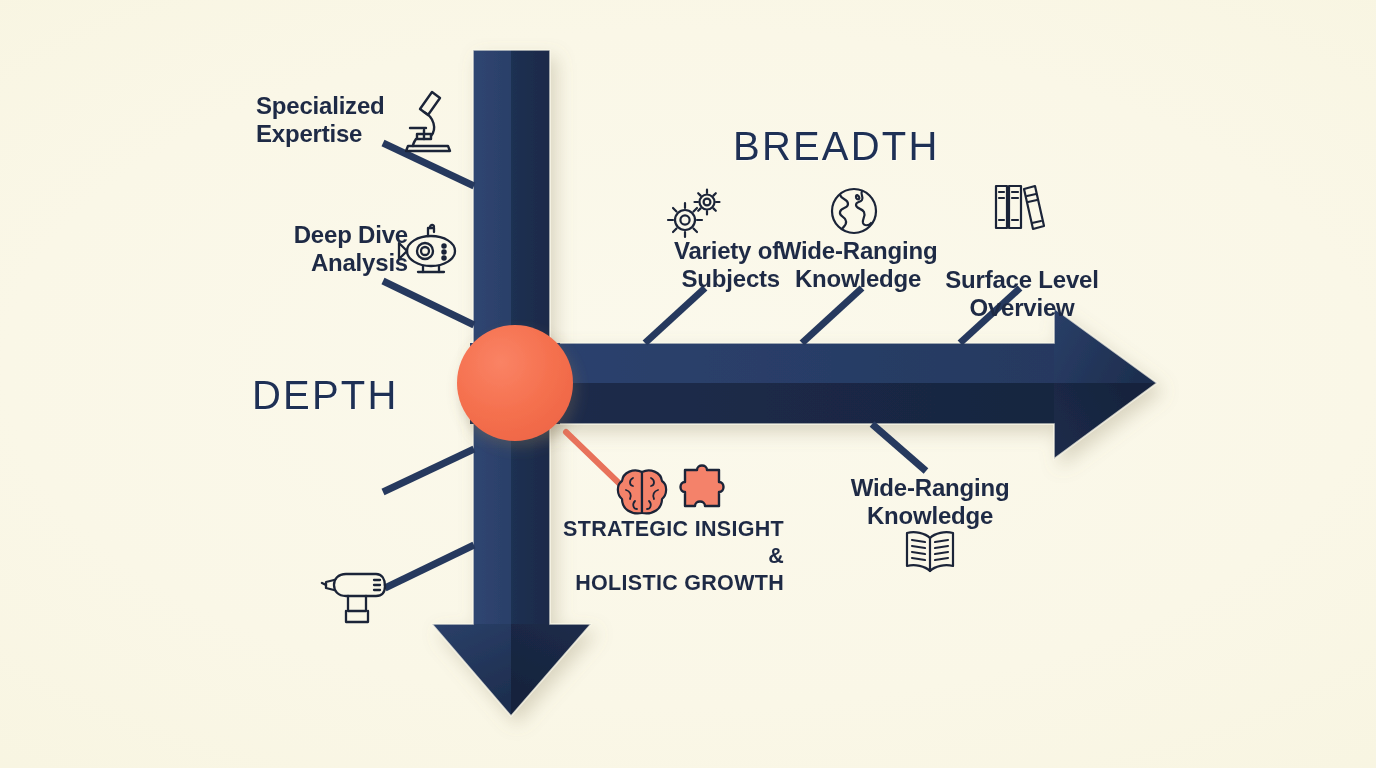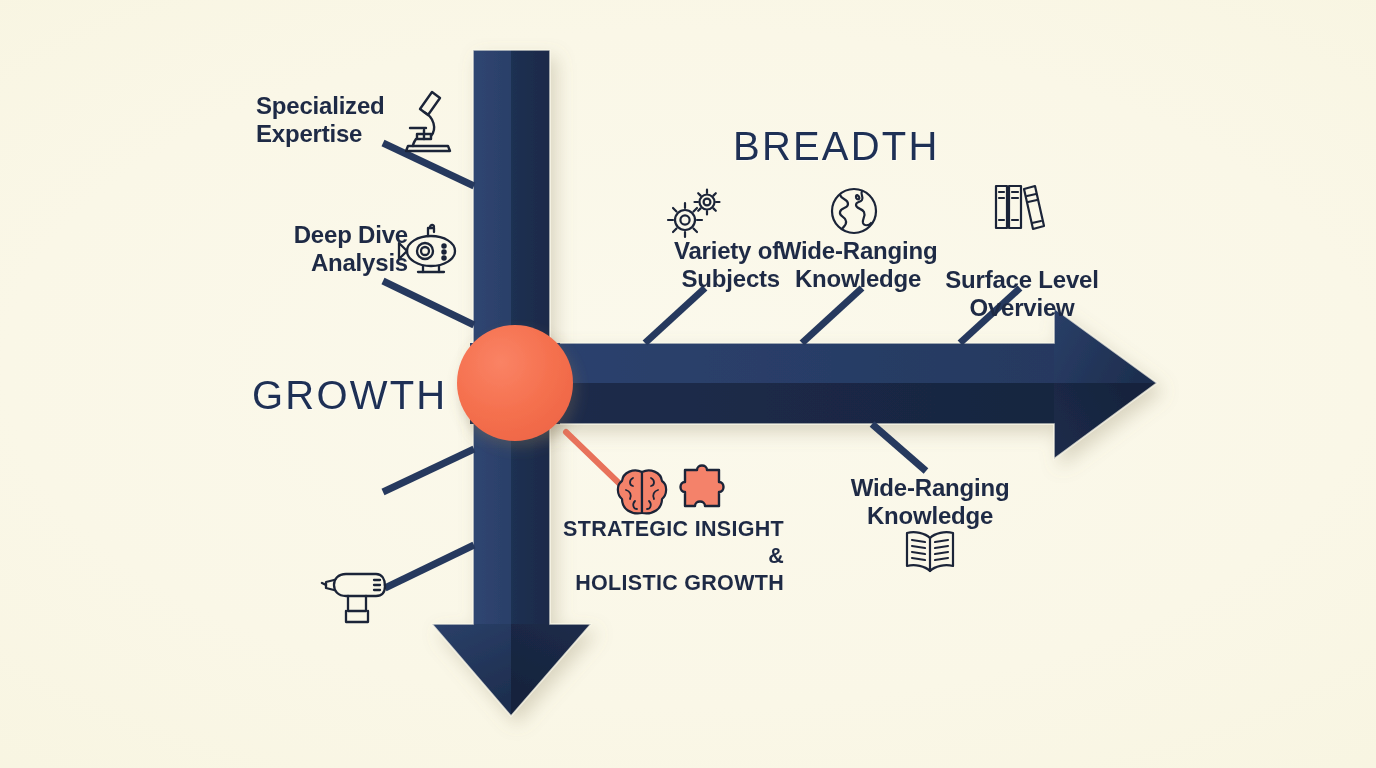--- a/index.html
+++ b/index.html
@@ -235,21 +235,21 @@
         <path d="M32,33 C35,36 34,41 30,41"></path>
       </g>
     </g>
 
     <g transform="translate(673,462)">
       <path d="M12,8 L24,8 C24,2 34,2 34,8 L46,8 L46,20 C52,20 52,30 46,30 L46,44 L32,44
                C32,38 22,38 22,44 L12,44 L12,30 C6,30 6,20 12,20 Z" fill="#F4826A" stroke="#1B2438" stroke-width="2.4" stroke-linejoin="round"></path>
     </g>
   </svg>
 
-  <div class="heading" style="left:252px; top:357px;">GROWTH</div>
+  <div class="heading" style="left:252px; top:357px;">DEPTH</div>
 
   <div class="heading" style="left:733px; top:108px;">BREADTH</div>
 
   <div class="lbl lbl-side" style="left:256px; top:92px; width:150px; text-align:left;">Specialized
 Expertise</div>
 
   <div class="lbl lbl-side" style="left:258px; top:221px; width:150px; text-align:right;">Deep Dive
 Analysis</div>
 
 

